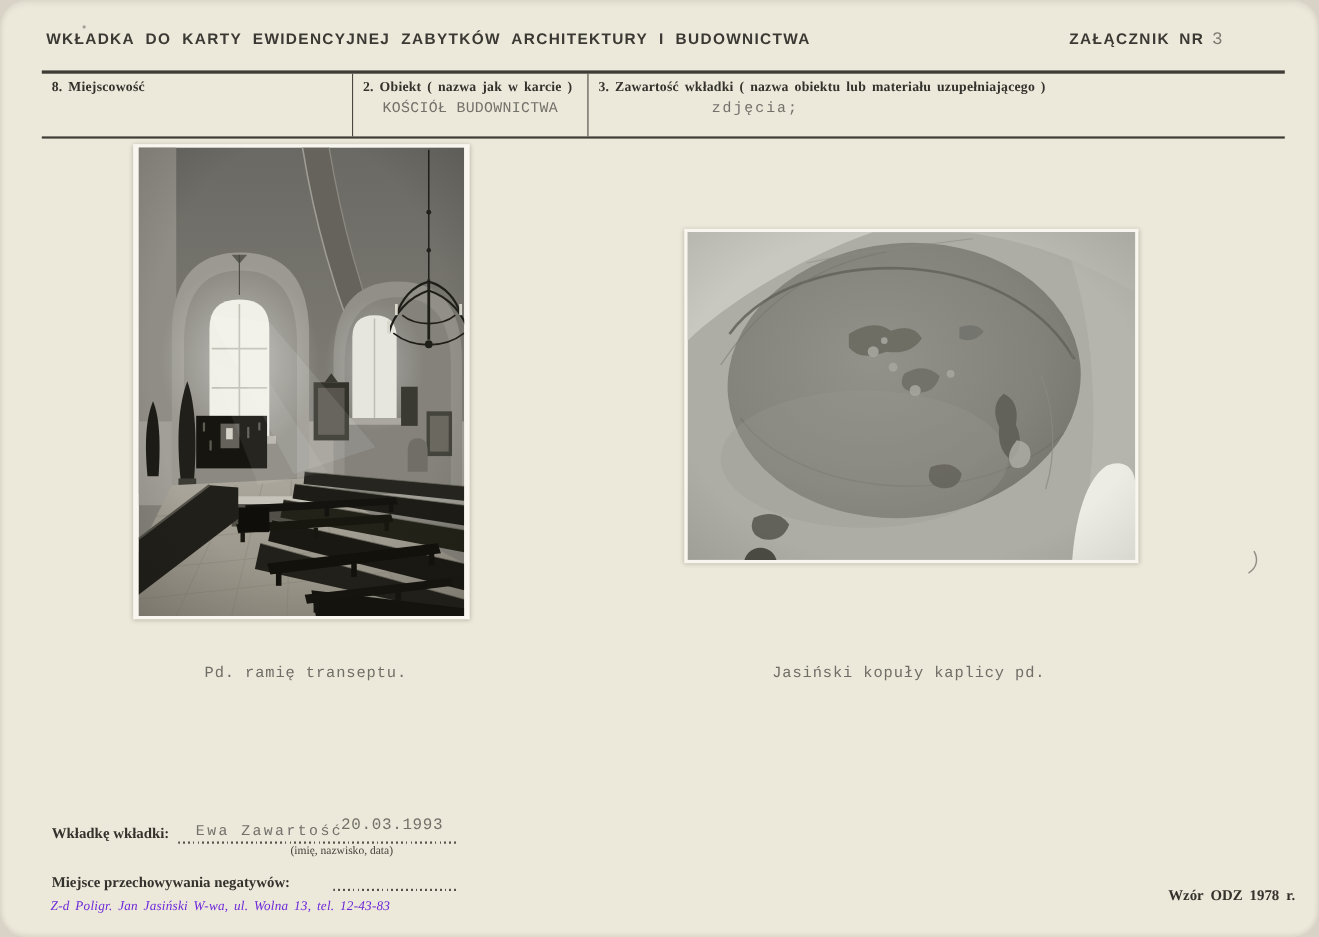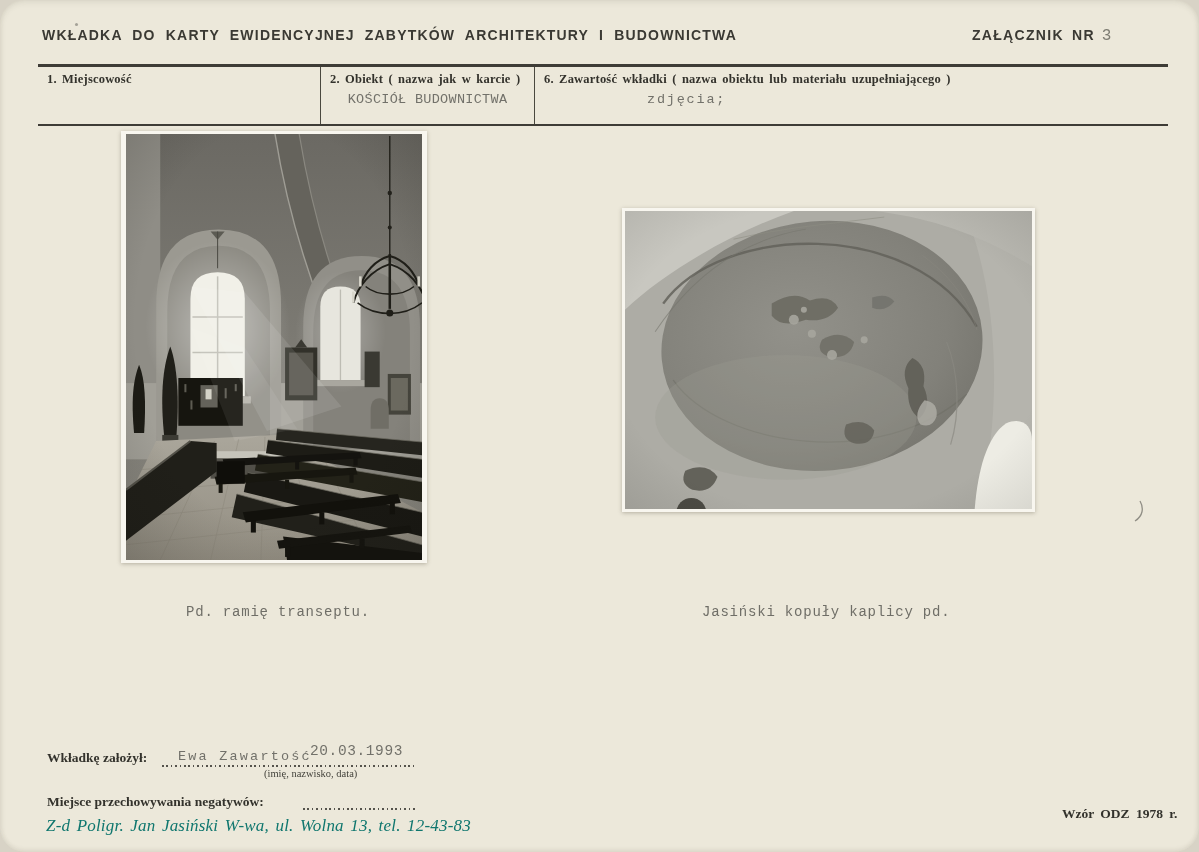--- a/index.html
+++ b/index.html
@@ -59,22 +59,22 @@
     font-size:13.5px;color:#33322c;white-space:nowrap;}
   .leader{position:absolute;height:2px;
     background-image:repeating-linear-gradient(to right,#55534c 0 1.6px,transparent 1.6px 4.4px);}
   .founder-label{left:47px;top:750px;}
   .leader1{left:162px;top:765px;width:254px;}
   .founder-name{position:absolute;left:178px;top:749px;font-size:13.5px;letter-spacing:2.2px;white-space:nowrap;}
   .founder-date{position:absolute;left:310px;top:743px;font-size:14.5px;letter-spacing:.6px;white-space:nowrap;}
   .founder-hint{position:absolute;left:264px;top:768px;font-size:10.5px;color:#44433c;white-space:nowrap;}
   .neg-label{left:47px;top:794px;}
   .leader2{left:303px;top:808px;width:113px;}
-  .print-info{position:absolute;left:46px;top:816px;font-style:italic;font-size:17px;
-    color:#0f766e;letter-spacing:.2px;word-spacing:2px;white-space:nowrap;}
+  .print-info{position:absolute;left:46px;top:816px;font-style:italic;font-size:12px;
+    color:#6d28d9;letter-spacing:.2px;word-spacing:2px;white-space:nowrap;}
   .form-code{position:absolute;left:1062px;top:806px;font-weight:700;font-size:13.5px;
     word-spacing:3px;white-space:nowrap;}
   
   .speck{position:absolute;left:75px;top:23px;width:3px;height:3px;border-radius:50%;
     background:#6a6860;opacity:.55;}
   .curl{position:absolute;left:1128px;top:498px;}
 </style>
 </head>
 <body>
 
@@ -83,28 +83,28 @@
   <div class="speck"></div>
 
   <h1 class="title">WKŁADKA DO KARTY EWIDENCYJNEJ ZABYTKÓW ARCHITEKTURY I BUDOWNICTWA</h1>
 
   <div class="attachment">
     <span>ZAŁĄCZNIK NR</span><span class="typed num">3</span>
   </div>
 
   <div class="fields">
     <div class="cell cell1">
-      <div class="lbl">1. Miejscowość</div>
+      <div class="lbl">8. Miejscowość</div>
     </div>
     <div class="cell cell2">
       <div class="lbl">2. Obiekt ( nazwa jak w karcie )</div>
       <div class="val typed">KOŚCIÓŁ BUDOWNICTWA</div>
     </div>
     <div class="cell cell3">
-      <div class="lbl">6. Zawartość wkładki ( nazwa obiektu lub materiału uzupełniającego )</div>
+      <div class="lbl">3. Zawartość wkładki ( nazwa obiektu lub materiału uzupełniającego )</div>
       <div class="val typed">zdjęcia;</div>
     </div>
   </div>
 
   <div class="photo photo1">
     <svg width="296" height="426" viewBox="0 0 294 419" preserveAspectRatio="none">
       <defs>
         <linearGradient id="vaultG" x1="0" y1="0" x2="0" y2="1">
           <stop offset="0" stop-color="#6b6963"></stop>
             <stop offset="1" stop-color="#8e8c84"></stop>
@@ -294,21 +294,21 @@
     </svg>
   </div>
 
   <div class="caption cap1">Pd. ramię transeptu.</div>
   <div class="caption cap2">Jasiński kopuły kaplicy pd.</div>
 
   <svg class="curl" width="22" height="26">
     <path d="M12,3 C16,10 15,18 7,23" stroke="#908e85" fill="none" stroke-width="1.3"></path>
   </svg>
 
-  <div class="blabel founder-label">Wkładkę założył:</div>
+  <div class="blabel founder-label">Wkładkę wkładki:</div>
   <div class="leader leader1"></div>
   <div class="typed founder-name">Ewa Zawartość</div>
   <div class="typed founder-date">20.03.1993</div>
   <div class="founder-hint">(imię, nazwisko, data)</div>
 
   <div class="blabel neg-label">Miejsce przechowywania negatywów:</div>
   <div class="leader leader2"></div>
 
   <div class="print-info">Z-d  Poligr.  Jan  Jasiński  W-wa, ul. Wolna 13, tel. 12-43-83</div>
   <div class="form-code">Wzór ODZ 1978 r.</div>

